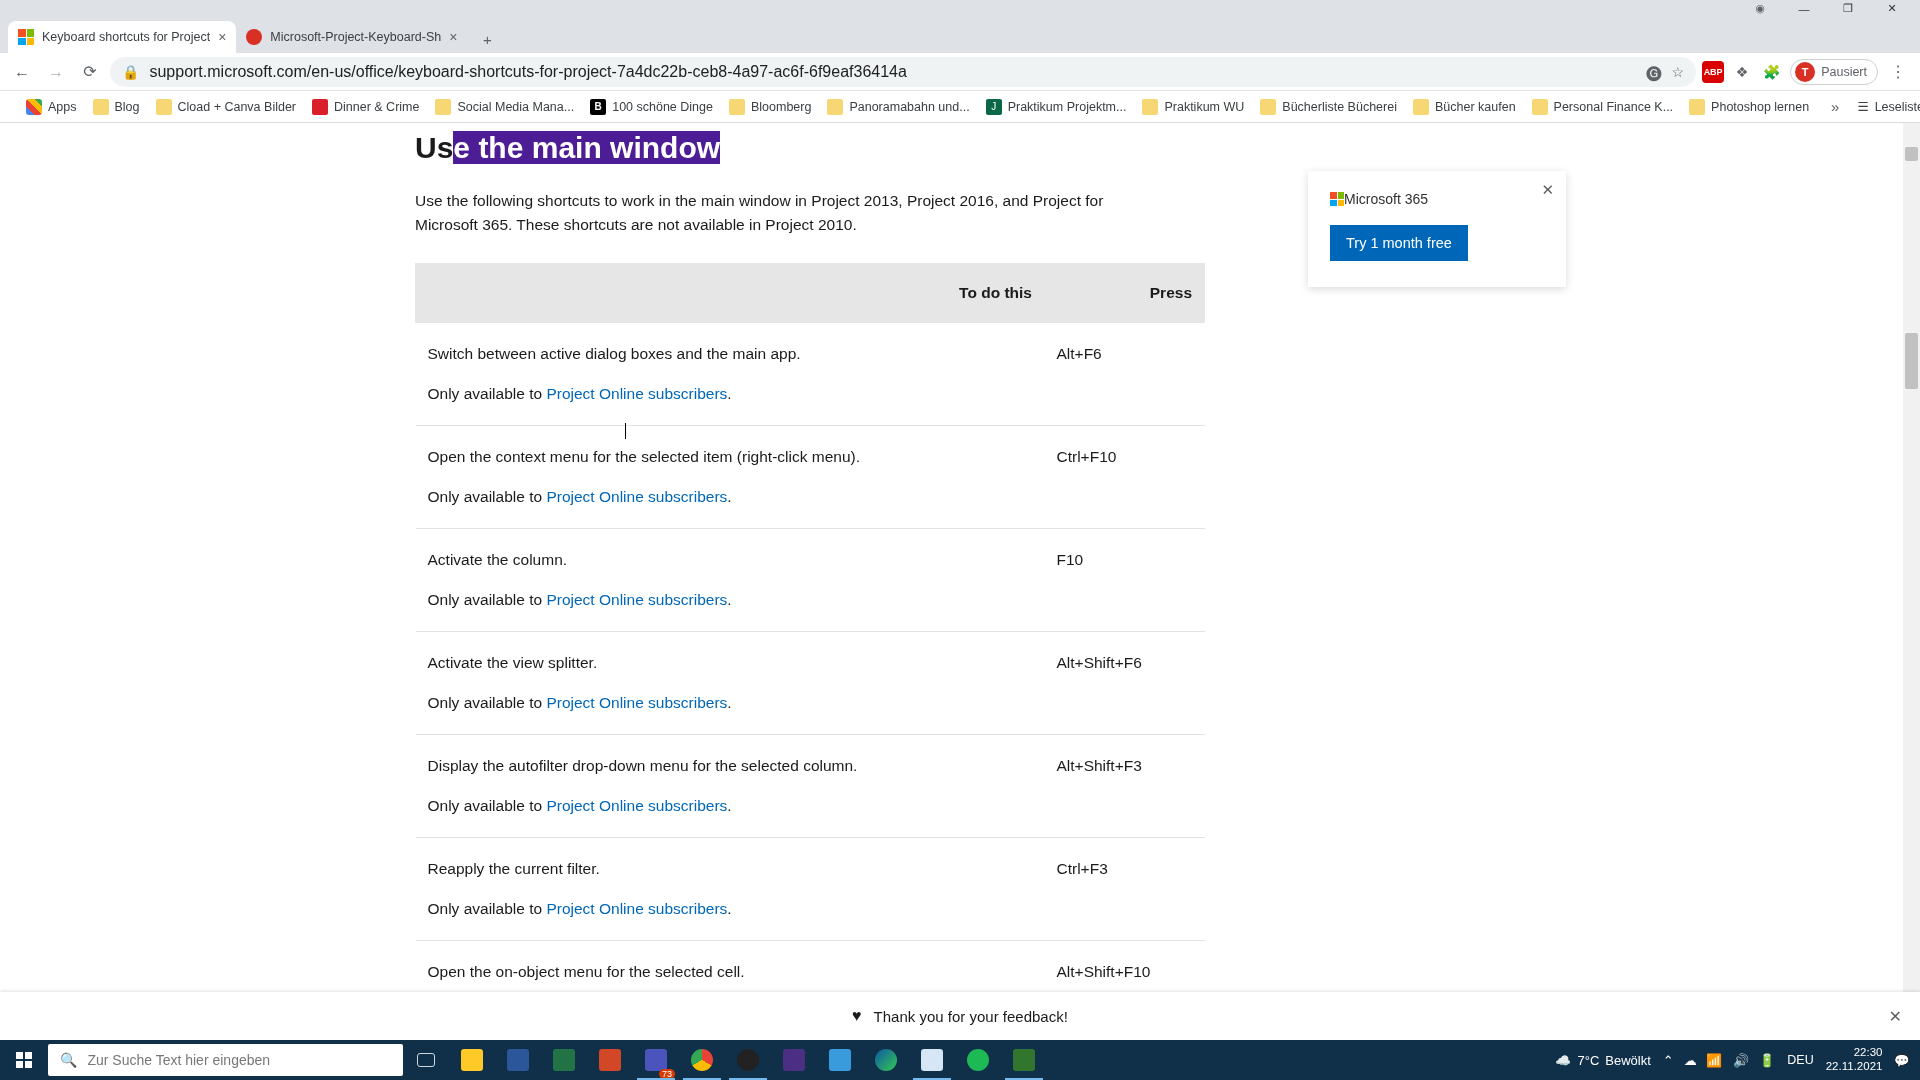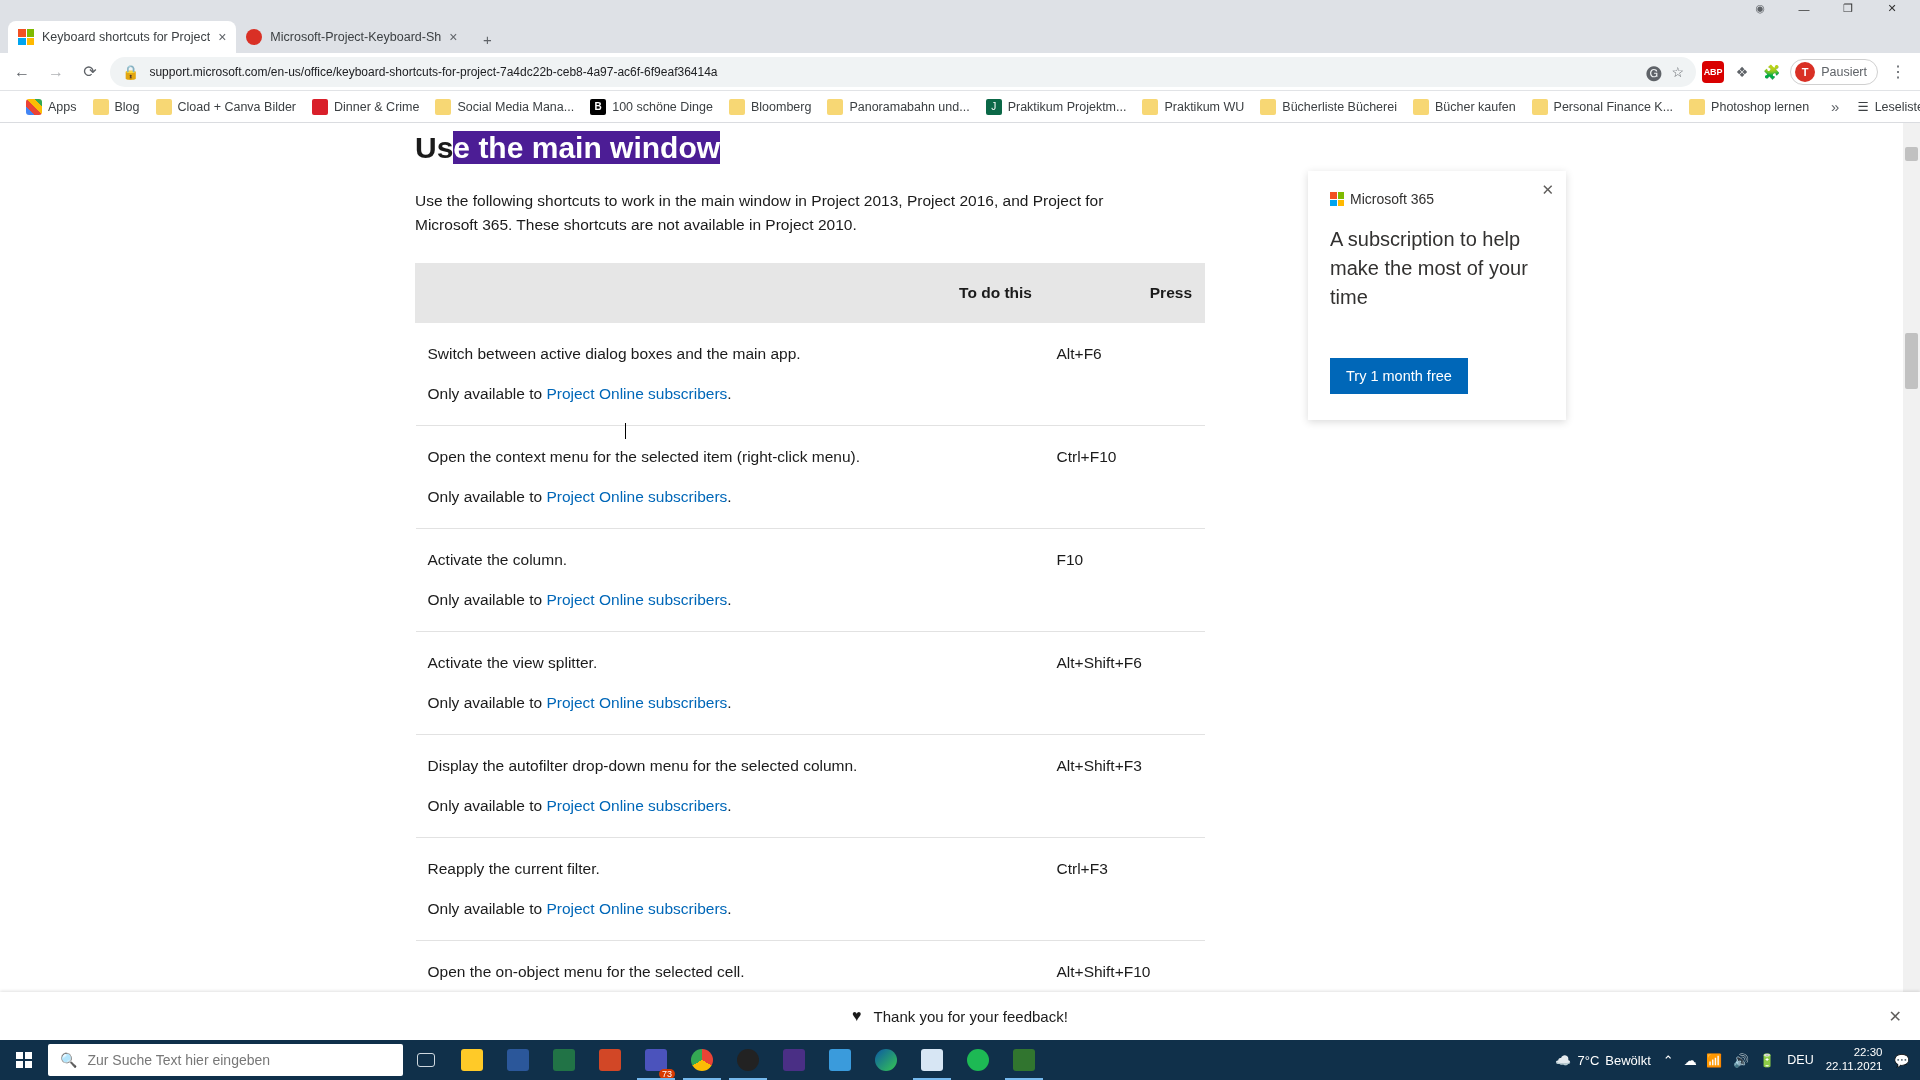--- a/index.html
+++ b/index.html
@@ -19,21 +19,21 @@
 .fav-office { display: grid; grid-template-columns: 1fr 1fr; grid-template-rows: 1fr 1fr; gap: 1px; width: 14px; height: 14px; }
 .fav-office span:nth-child(1){background:#f25022}.fav-office span:nth-child(2){background:#7fba00}.fav-office span:nth-child(3){background:#00a4ef}.fav-office span:nth-child(4){background:#ffb900}
 .fav-pdf { width:16px;height:16px;background:#d93025;border-radius:50%; }
 .newtab { width: 28px; height: 28px; display: flex; align-items: center; justify-content: center; font-size: 15px; color: #5f6368; margin-left: 6px; }
 
 
 .toolbar { height: 38px; background: #fff; display: flex; align-items: center; padding: 0 8px; border-bottom: 1px solid #e1e3e6; gap: 6px; }
 .navbtn { width: 28px; height: 28px; display: flex; align-items: center; justify-content: center; color: #5f6368; font-size: 16px; }
 .navbtn.disabled { color: #b0b2b5; }
 .addr { flex: 1; height: 30px; background: #f0f3f4; border-radius: 15px; display: flex; align-items: center; padding: 0 12px; gap: 10px; font-size: 14px; color: #5f6368; }
-.addr-url { flex: 1; color: #202124; font-size: 12px; }
+.addr-url { flex: 1; color: #202124; font-size: 16px; }
 .rchip { display: flex; align-items: center; gap: 6px; border: 1px solid #d0d0d0; border-radius: 14px; padding: 2px 10px 2px 4px; font-size: 12.5px; color: #5f6368; }
 .rchip .avatar { width: 20px; height: 20px; background: #d93025; color: #fff; border-radius: 50%; display: flex; align-items: center; justify-content: center; font-size: 11px; font-weight: 600; }
 .ext-icon { width: 24px; height: 24px; display: flex; align-items: center; justify-content: center; font-size: 14px; color: #5f6368; }
 .abp { background: #d90000; color: #fff; border-radius: 4px; width: 22px; height: 22px; font-size: 9px; font-weight: 700; }
 
 
 .bookmarks { height: 32px; background: #fff; display: flex; align-items: center; padding: 0 20px; border-bottom: 1px solid #dadce0; gap: 4px; font-size: 12.5px; color: #3c4043; }
 .bm { display: flex; align-items: center; gap: 6px; padding: 4px 6px; white-space: nowrap; }
 .bm .bico { width: 16px; height: 16px; background: #f7d774; border-radius: 2px; display: inline-block; }
 .bm-apps .bico { background: linear-gradient(45deg,#4285f4 25%,#ea4335 25% 50%,#fbbc05 50% 75%,#34a853 75%); border-radius: 3px; }
@@ -50,21 +50,21 @@
 table.shortcuts { width: 100%; border-collapse: collapse; font-size: 15.5px; color: #1b1b1b; }
 table.shortcuts th { background: #e6e6e6; text-align: right; font-weight: 600; padding: 20px 12px; border: 1px solid #e6e6e6; }
 table.shortcuts td { padding: 22px 12px; border-bottom: 1px solid #e2e2e2; vertical-align: top; }
 .col-press { width: 160px; }
 .sub { margin-top: 22px; font-size: 15.5px; }
 .sub a { color: #0067b8; text-decoration: none; }
 
 
 .promo { position: absolute; left: 1308px; top: 48px; width: 258px; background: #fff; box-shadow: 0 2px 8px rgba(0,0,0,.15); padding: 20px 22px 26px; }
 .promo-close { position: absolute; top: 10px; right: 12px; font-size: 15px; color: #605e5c; cursor: pointer; }
-.promo-logo { display: flex; align-items: center; gap: 6px; font-size: 14px; color: #323130; margin-bottom: 18px; }
+.promo-logo { display: flex; align-items: center; font-size: 14px; color: #323130; margin-bottom: 18px; }
 .promo-text { font-size: 20px; line-height: 1.45; color: #323130; margin-bottom: 46px; }
 .promo-btn { display: inline-block; background: #0067b8; color: #fff; padding: 10px 16px; font-size: 14.5px; border: none; cursor: pointer; }
 
 
 .vscroll { position: absolute; right: 0; top: 0; width: 17px; height: 100%; background: #f1f1f1; }
 .vscroll .thumb { position: absolute; left: 2px; width: 13px; background: #c1c1c1; border-radius: 2px; }
 
 
 
 .feedback { position: absolute; left: 0; right: 0; bottom: 40px; height: 48px; background: #fff; box-shadow: 0 -1px 3px rgba(0,0,0,.12); display: flex; align-items: center; justify-content: center; gap: 12px; font-size: 15px; color: #1b1b1b; }
@@ -273,21 +273,20 @@
       <span class="promo-close">✕</span>
       <div class="promo-logo">
         <span class="fav-office" style="display:inline-grid">
             <span></span>
             <span></span>
             <span></span>
             <span></span>
           </span>
         <span>Microsoft 365</span>
       </div>
-      <div class="promo-text">A subscription to help make the most of your time</div>
       <button class="promo-btn">Try 1 month free</button>
     </div>
 
     <div class="cursor" style="left:625px;top:300px"></div>
   </div>
 
   <div class="vscroll">
     <div class="thumb" style="top:24px;height:14px"></div>
     <div class="thumb" style="top:210px;height:56px"></div>
   </div>

